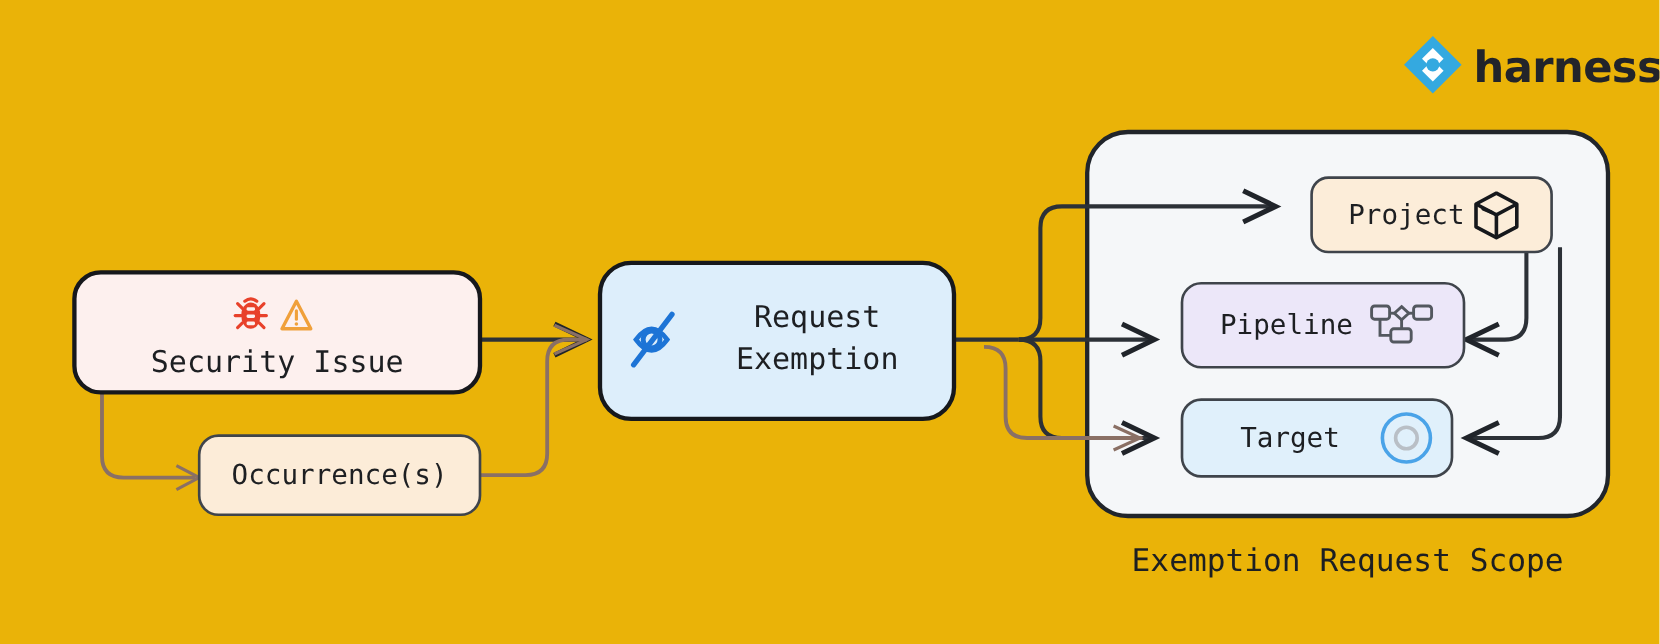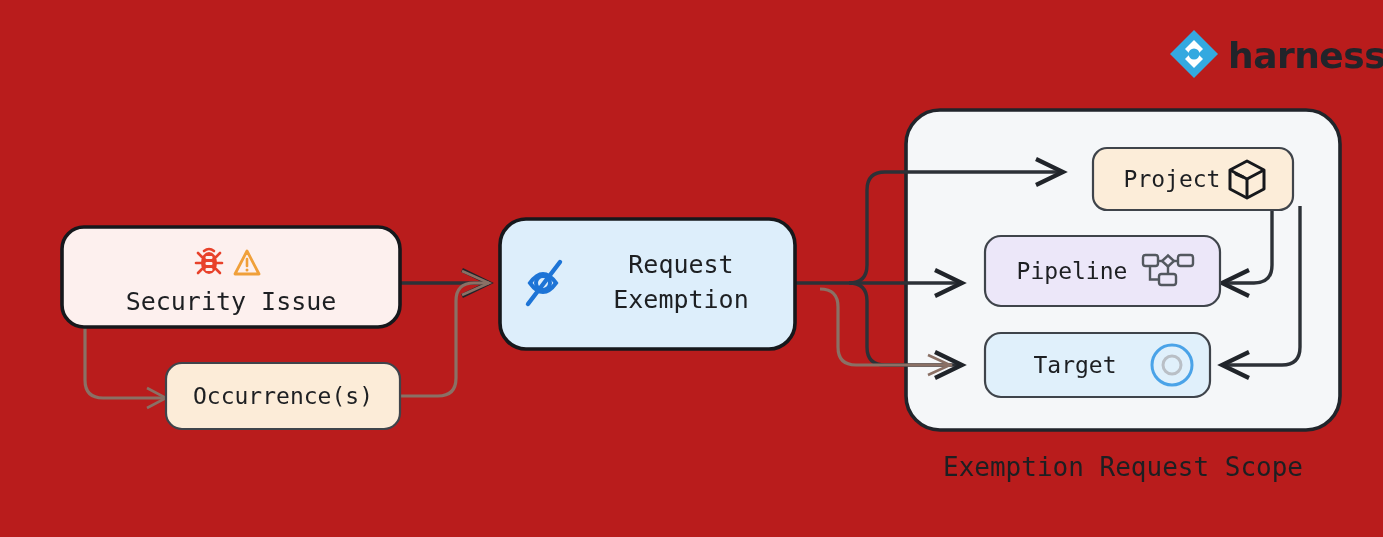--- a/index.html
+++ b/index.html
@@ -8,21 +8,21 @@
     padding: 0;
     background: #ffffff;
   }
   body {
     font-family: "DejaVu Sans Mono", "Liberation Mono", monospace;
   }
   #canvas {
     position: relative;
     width: 1383px;
     height: 537px;
-    background: #b91c1c;
+    background: #eab308;
     overflow: hidden;
     text-align: center;
   }
   svg.diagram {
     position: absolute;
     left: 0;
     top: 0;
     width: 1383px;
     height: 537px;
   }

